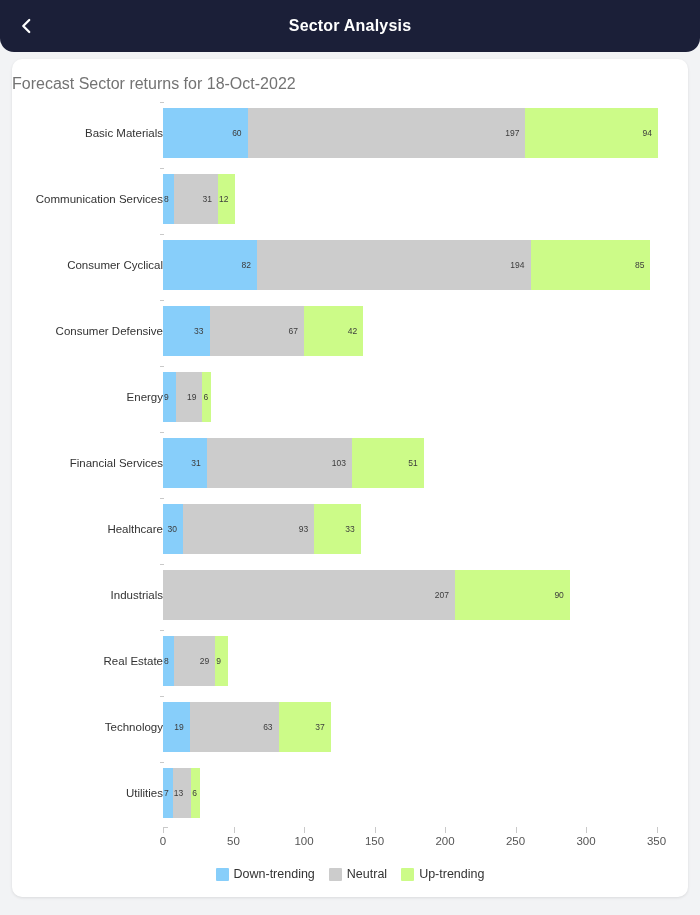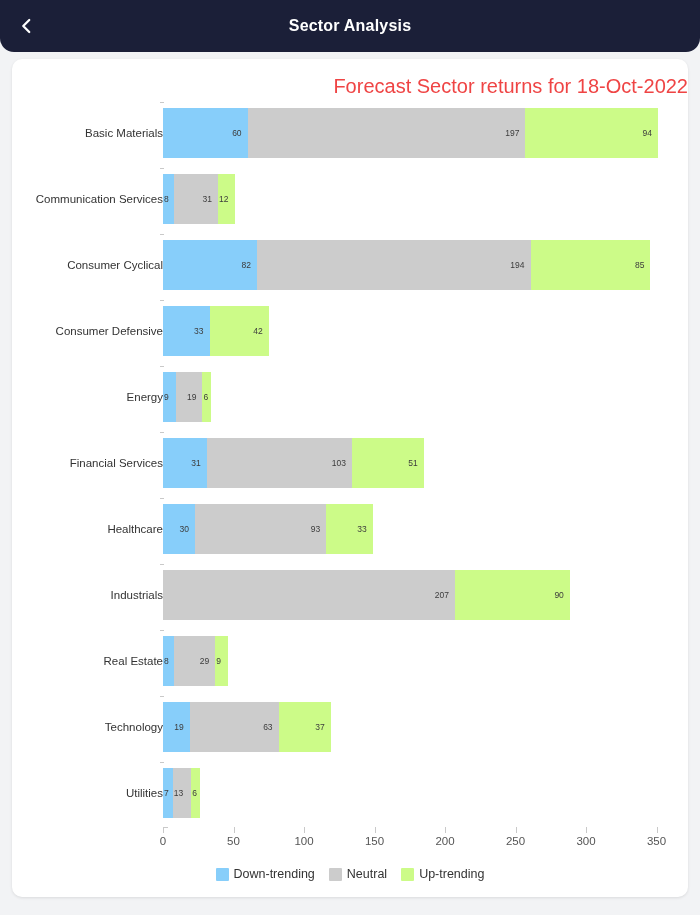--- a/index.html
+++ b/index.html
@@ -66,23 +66,23 @@
     border-radius: 10px;
     box-shadow: 0 1px 3px rgba(0,0,0,0.10);
     overflow: hidden;
   }
 
   .chart-title {
     position: absolute;
     top: 16px;
     left: 0;
     width: 100%;
-    text-align: right;
-    color: #ef4444;
-    font-size: 20px;
+    text-align: left;
+    color: #737373;
+    font-size: 16px;
   }
 
   
   .plot {
     position: absolute;
     top: 40px;
     left: 0;
     width: 676px;
     height: 798px;
   }
@@ -274,20 +274,23 @@
               </div>
             </div>
           </div>
           <div class="row" style="top: 199px;">
             <div class="y-tick" style="top: 2px;"></div>
             <div class="row-label">Consumer Defensive</div>
             <div class="bar-group">
               <div class="seg" style="width: 46.53px; background: rgb(135, 206, 250);">
                 <span class="seg-label">33</span>
               </div>
+              <div class="seg" style="width: 94.47px; background: rgb(204, 204, 204);">
+                <span class="seg-label">67</span>
+              </div>
               <div class="seg" style="width: 59.22px; background: rgb(204, 251, 136);">
                 <span class="seg-label">42</span>
               </div>
             </div>
           </div>
           <div class="row" style="top: 265px;">
             <div class="y-tick" style="top: 2px;"></div>
             <div class="row-label">Energy</div>
             <div class="bar-group">
               <div class="seg narrow" style="width: 12.69px; background: rgb(135, 206, 250);">
@@ -313,21 +316,21 @@
               </div>
               <div class="seg" style="width: 71.91px; background: rgb(204, 251, 136);">
                 <span class="seg-label">51</span>
               </div>
             </div>
           </div>
           <div class="row" style="top: 397px;">
             <div class="y-tick" style="top: 2px;"></div>
             <div class="row-label">Healthcare</div>
             <div class="bar-group">
-              <div class="seg" style="width: 32px; background: rgb(135, 206, 250); padding-left: 9px;">
+              <div class="seg" style="width: 20px; background: rgb(135, 206, 250); padding-left: 9px;">
                 <span class="seg-label">30</span>
               </div>
               <div class="seg" style="width: 131.13px; background: rgb(204, 204, 204);">
                 <span class="seg-label">93</span>
               </div>
               <div class="seg" style="width: 46.53px; background: rgb(204, 251, 136);">
                 <span class="seg-label">33</span>
               </div>
             </div>
           </div>

